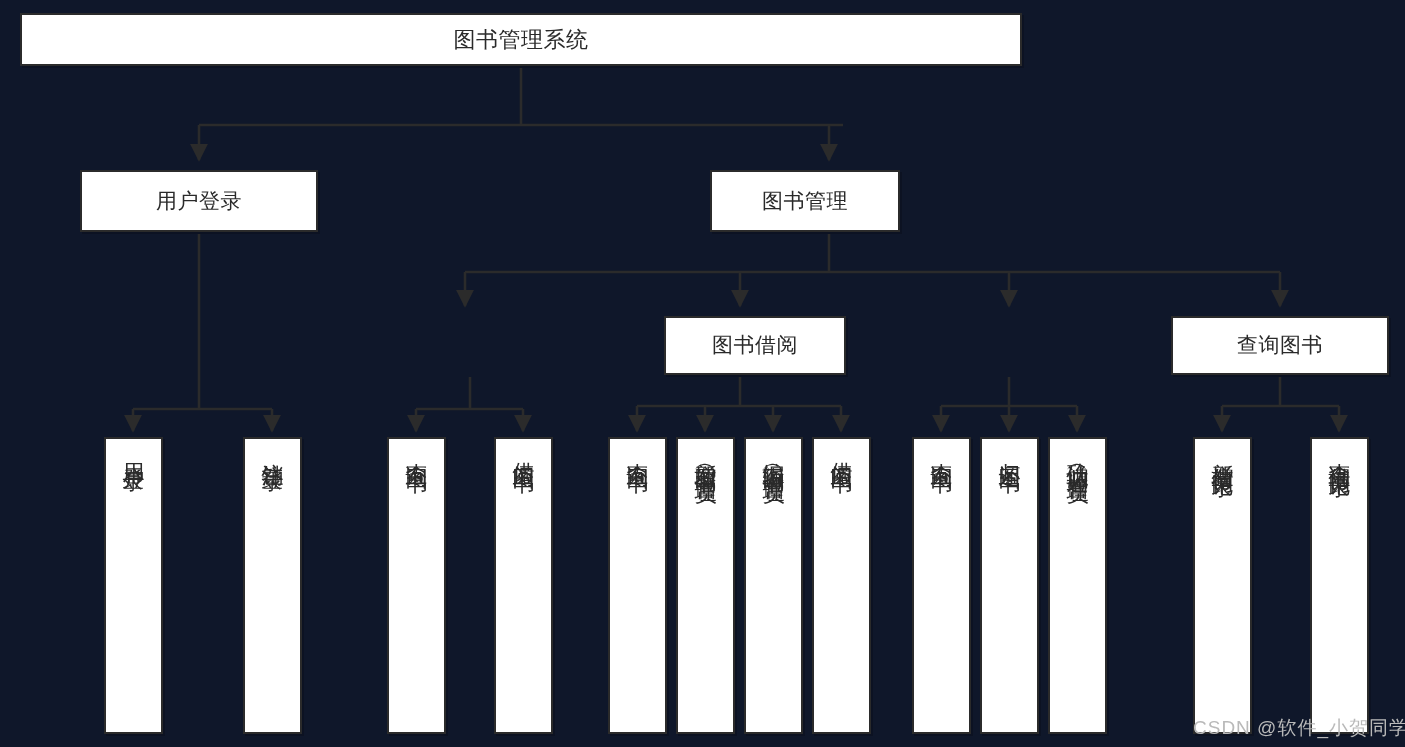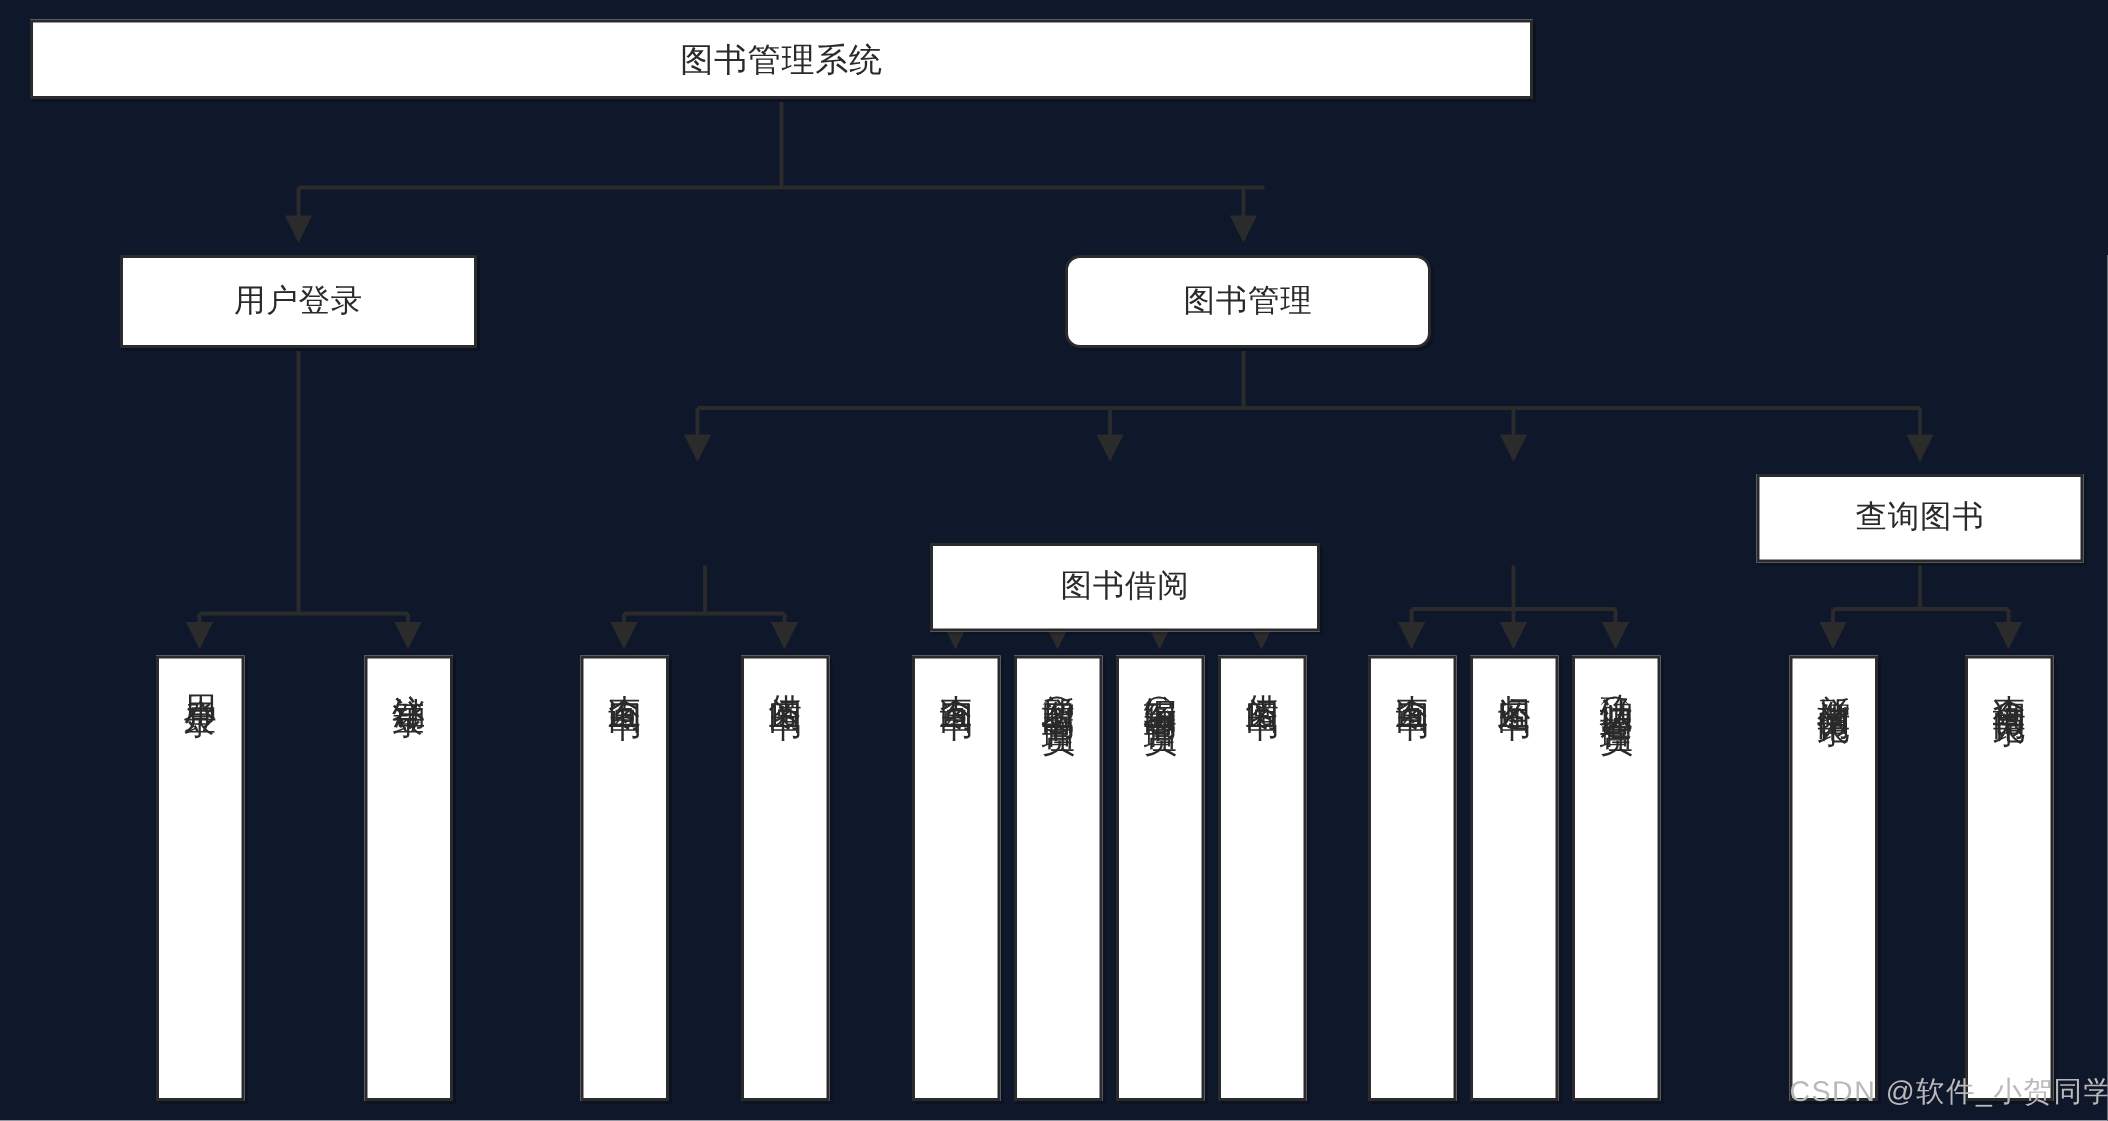--- a/index.html
+++ b/index.html
@@ -128,25 +128,25 @@
     </g>
   </svg>
 
   <div class="node root horiz" style="left:20px; top:13px; width:1002px; height:53px;">
     <span class="label">图书管理系统</span>
   </div>
 
   <div class="node horiz" style="left:80px; top:170px; width:238px; height:62px;">
     <span class="label">用户登录</span>
   </div>
-  <div class="node horiz" style="left:710px; top:170px; width:244px; height:62px;border-radius:10px;">
+  <div class="node horiz" style="left:710px; top:170px; width:190px; height:62px;">
     <span class="label">图书管理</span>
   </div>
 
-  <div class="node horiz" style="left:620px; top:316px; width:260px; height:59px;margin-top:46px;">
+  <div class="node horiz" style="left:664px; top:316px; width:182px; height:59px;">
     <span class="label">图书借阅</span>
   </div>
   <div class="node horiz" style="left:1171px; top:316px; width:218px; height:59px;">
     <span class="label">查询图书</span>
   </div>
 
   <div class="node vert" style="left:104px; top:437px; width:59px; height:297px;">
     <span class="label">用户登录</span>
   </div>
   <div class="node vert" style="left:243px; top:437px; width:59px; height:297px;">

